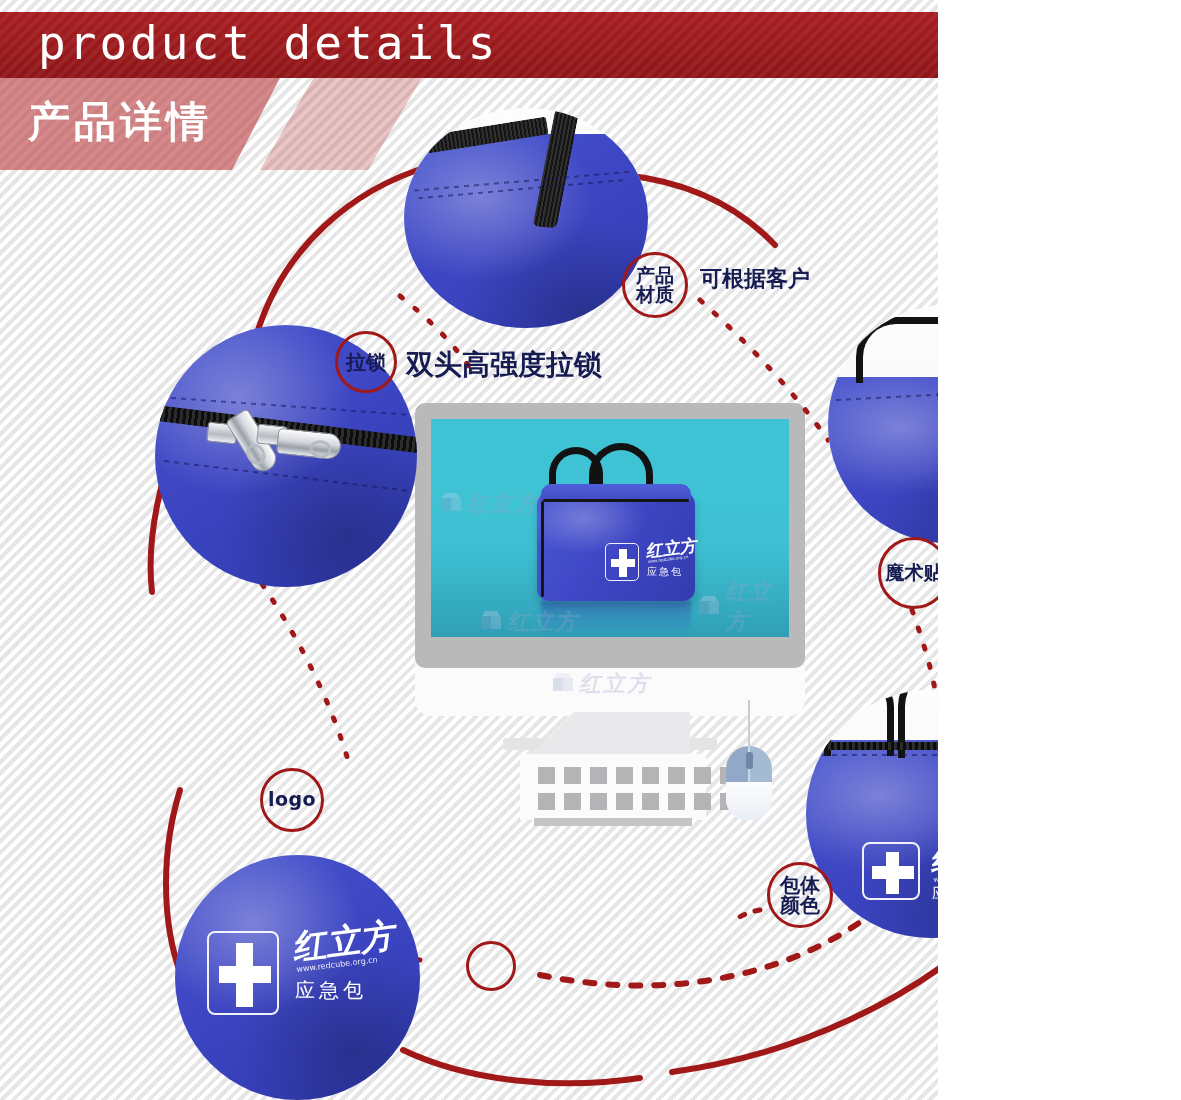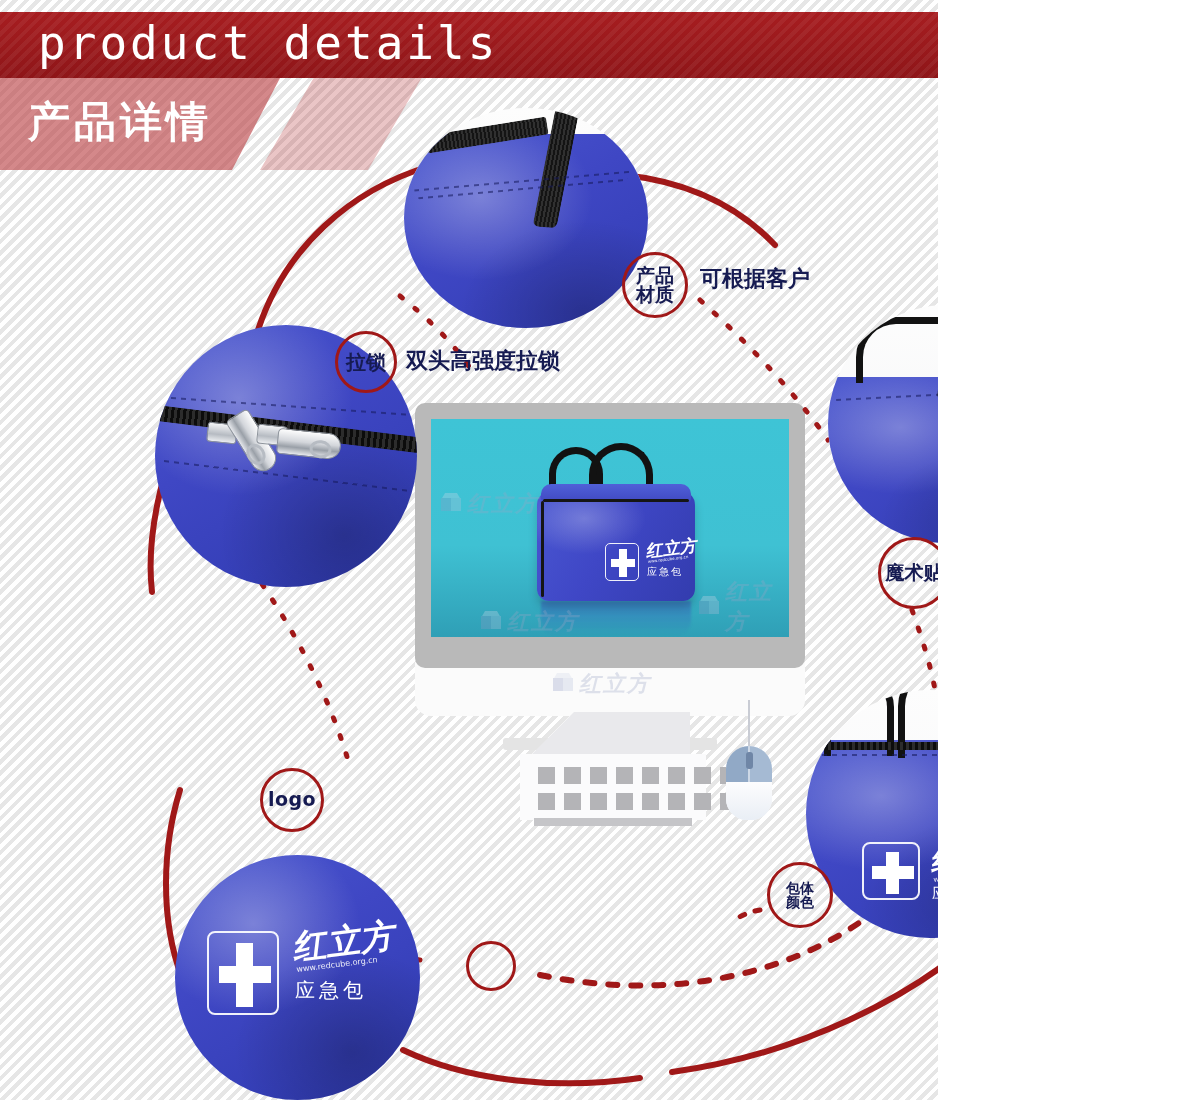--- a/index.html
+++ b/index.html
@@ -160,30 +160,30 @@
   .callout-text {
     position:absolute; color:#161b52; font-weight:bold; z-index:8;
     white-space:nowrap; line-height:1.18;
   }
   .callout-text div { white-space:nowrap; }
 
   #badge-material { left:622px; top:252px; width:66px; height:66px; font-size:19px; }
   #text-material  { left:700px; top:266px; font-size:22px; }
 
   #badge-zipper { left:335px; top:331px; width:62px; height:62px; font-size:20px; }
-  #text-zipper  { left:406px; top:348px; font-size:22px; }
+  #text-zipper  { left:406px; top:348px; font-size:28px; }
 
   #badge-velcro { left:878px; top:537px; width:72px; height:72px; font-size:19px; }
 
   #badge-logo { left:260px; top:768px; width:64px; height:64px; font-size:19px;
                 font-family:"DejaVu Sans","Liberation Sans",sans-serif; letter-spacing:0.5px; }
   #text-logo  { left:325px; top:765px; font-size:21px; line-height:1.38; }
   #text-logo .mix { font-size:17px; }
 
-  #badge-color { left:767px; top:862px; width:66px; height:66px; font-size:14px; }
+  #badge-color { left:767px; top:862px; width:66px; height:66px; font-size:20px; }
   #text-color  { left:775px; top:925px; font-size:23px; }
 
   
   #monitor { position:absolute; left:415px; top:403px; width:390px; height:280px; z-index:2; }
   #monitor-bezel {
     position:absolute; left:0; top:0; width:390px; height:265px;
     background:#b9b9b9; border-radius:10px;
   }
   #monitor-screen {
     position:absolute; left:16px; top:16px; width:358px; height:218px;

